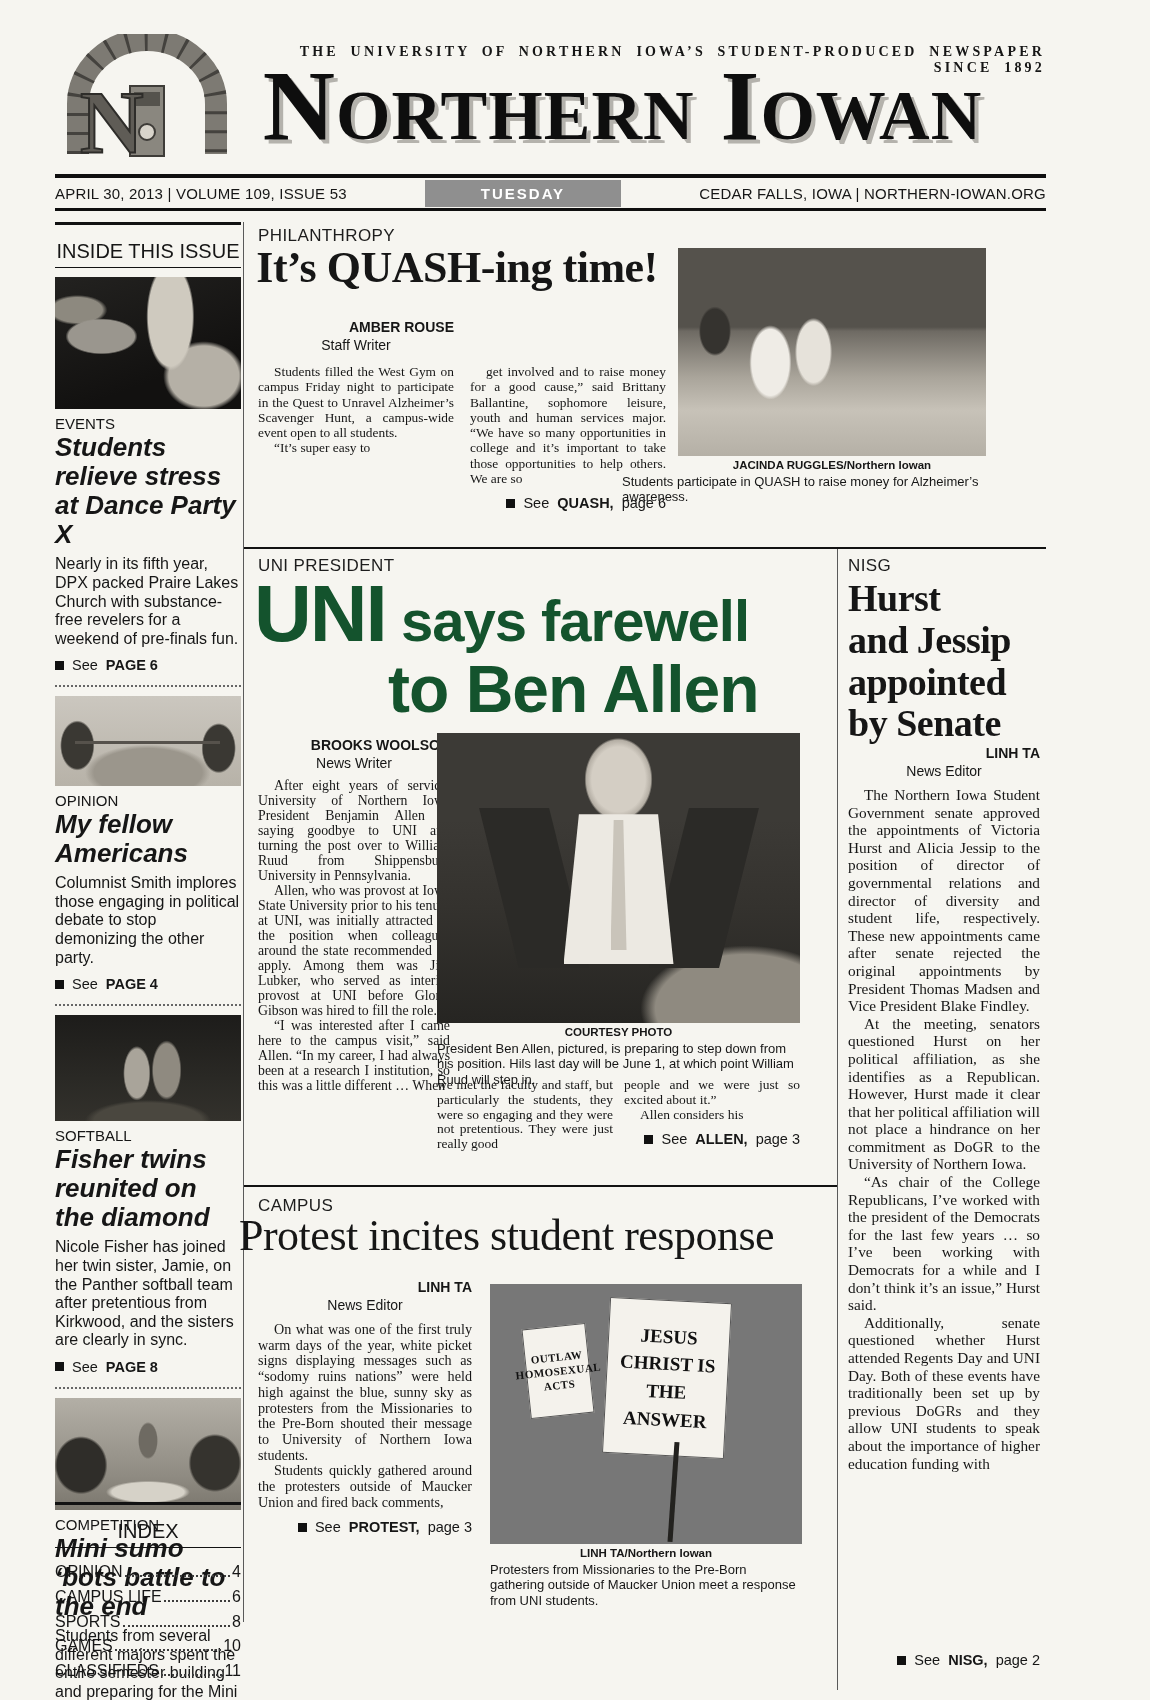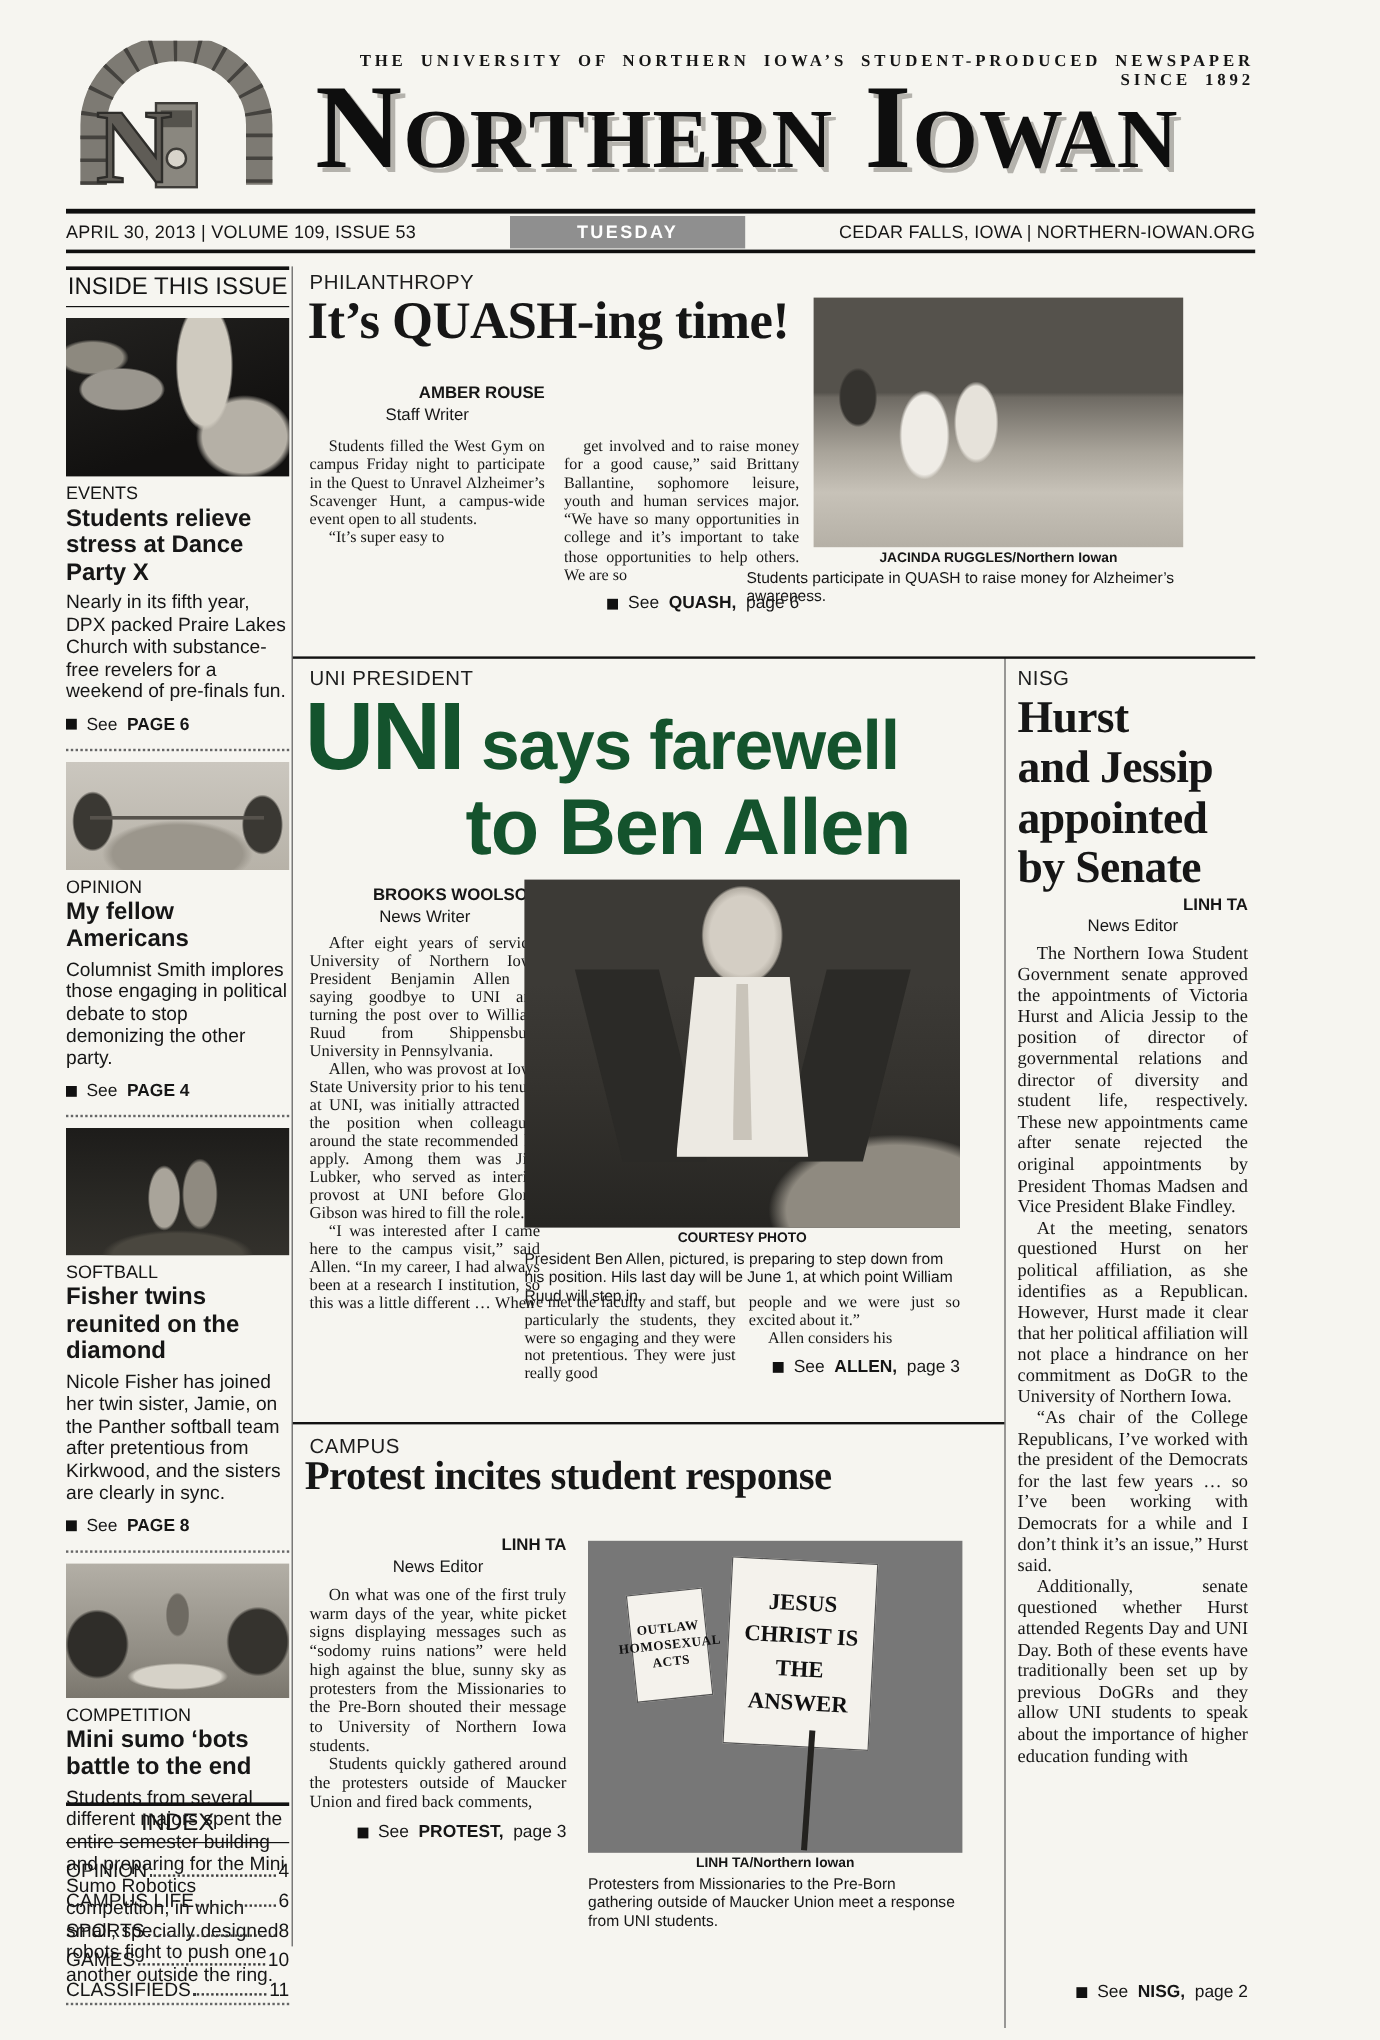--- a/index.html
+++ b/index.html
@@ -23,25 +23,25 @@
   .weekday{background:#8f8f8f;color:#fff;font-family:"Liberation Sans",sans-serif;
            font-weight:700;font-size:15px;letter-spacing:2px;padding:5px 56px;}
 
   
   .vrule{position:absolute;border-left:1.5px solid #5a5a5a;width:0;}
   .hrule{position:absolute;border-top:2px solid #121212;height:0;}
 
   
   .sidebar{position:absolute;left:55px;top:222px;width:186px;}
   .boxhead{border-top:3px solid #121212;border-bottom:1.5px solid #121212;text-align:center;
-           font-family:"Liberation Sans",sans-serif;font-size:20px;padding:3px 0 4px;}
+           font-family:"Liberation Sans",sans-serif;font-size:20px;padding:15px 0 4px;}
   .sb-item{margin-top:9px;}
   .sb-photo{width:186px;margin-bottom:6px;}
   .sb-kicker{font-family:"Liberation Sans",sans-serif;font-size:15px;margin:2px 0 1px;}
-  .sb-head{font-family:"Liberation Sans",sans-serif;font-weight:700;font-size:20px;line-height:1.12;margin:1px 0 6px;}
+  .sb-head{font-family:"Liberation Sans",sans-serif;font-weight:700;font-size:26px;line-height:1.12;margin:1px 0 6px;font-style:italic;}
   .sb-sum{font-family:"Liberation Sans",sans-serif;font-size:16px;line-height:1.16;}
   .seeline{display:flex;align-items:center;gap:8px;font-family:Liberation Sans, sans-serif;
            font-size:14.5px;margin-top:9px;}
   .seeline b{font-weight:700;}
   .bullet{width:9px;height:9px;background:#111;flex:0 0 auto;display:inline-block;}
   .sb-sep{border-top:2.5px dotted #666;margin:12px 0 2px;}
   .indexbox{position:absolute;left:55px;top:1502px;width:186px;}
   .idx{font-family:"Liberation Sans",sans-serif;font-size:16px;margin-top:12px;}
   .idx-row{display:flex;align-items:baseline;line-height:1.55;}
   .idx-dots{flex:1;border-bottom:2px dotted #3c3c3c;margin:0 2px 4px;}
@@ -71,22 +71,22 @@
   .allen-col1 p{font-size:13.8px;line-height:15px;}
   .allen-cont p{font-size:13.5px;line-height:14.8px;}
 
   
   .nisg-head{position:absolute;left:848px;top:578px;width:198px;
              font-weight:700;font-size:38px;line-height:1.1;letter-spacing:-.5px;}
   .nisg-head span{display:block;}
   .nisg-body p{font-size:15.3px;line-height:17.6px;}
 
   
-  .protest-head{position:absolute;left:254px;top:1214px;width:590px;
-                font-weight:700;font-size:34px;line-height:1;letter-spacing:-.5px;white-space:nowrap;}
+  .protest-head{position:absolute;left:239px;top:1214px;width:590px;
+                font-weight:400;font-size:44px;line-height:1;letter-spacing:-.5px;white-space:nowrap;}
   .protest-col p{font-size:14.2px;line-height:15.7px;}
 
   
   .photo{position:relative;overflow:hidden;background:#777;}
   .p-dance{height:132px;background:
      radial-gradient(ellipse 40px 90px at 62% 30%, #cfcabf 0 55%, transparent 60%),
      radial-gradient(ellipse 60px 30px at 25% 45%, #9a968e 0 55%, transparent 60%),
      radial-gradient(ellipse 70px 60px at 80% 75%, #b5b0a6 0 50%, transparent 58%),
      radial-gradient(ellipse 50px 25px at 12% 25%, #8d897f 0 50%, transparent 60%),
      linear-gradient(160deg,#232220,#121110 70%);}

